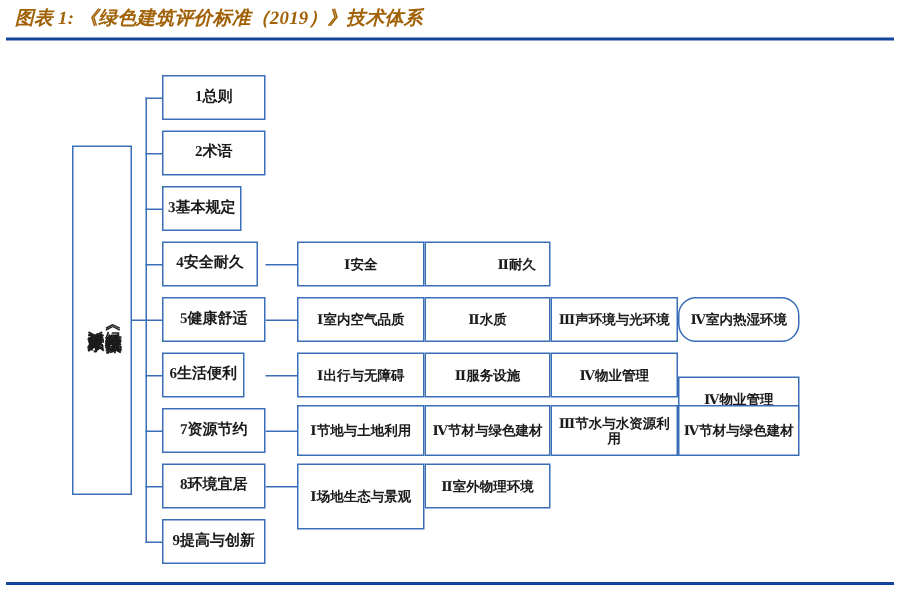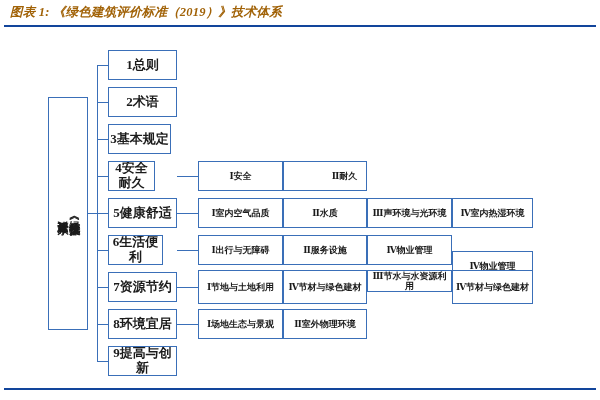--- a/index.html
+++ b/index.html
@@ -55,21 +55,21 @@
     align-items: center;
     justify-content: center;
     text-align: center;
     font-size: 9.5px;
     line-height: 1.12;
     color: #1b1b1b;
     font-weight: bold;
     padding: 0 1px;
     overflow: hidden;
   }
-  .box.lvl1 { font-size: 13px; }
+  .box.lvl1 { font-size: 10px; }
   .box.sub  { font-size: 9px; border-width: 1.2px; }
 
   
   #root-box {
     position: absolute;
     left: 48px; top: 97px;
     width: 40px; height: 233px;
     box-sizing: border-box;
     border: 1.3px solid #3a6fb8;
     background: #ffffff;
@@ -129,40 +129,40 @@
 <div class="line-h" style="left:97px; top:361px; width:11px;"></div>
 
 <div class="line-h" style="left:177px; top:176px; width:21px;"></div>
 <div class="line-h" style="left:177px; top:213px; width:21px;"></div>
 <div class="line-h" style="left:177px; top:250px; width:21px;"></div>
 <div class="line-h" style="left:177px; top:287px; width:21px;"></div>
 <div class="line-h" style="left:177px; top:324px; width:21px;"></div>
 
 <div class="box lvl1" style="left:108px; top:50px;  width:69px; height:30px;">1总则</div>
 <div class="box lvl1" style="left:108px; top:87px;  width:69px; height:30px;">2术语</div>
-<div class="box lvl1" style="left:108px; top:124px; width:63px; height:30px;">3基本规定</div>
-<div class="box lvl1" style="left:108px; top:161px; width:47px; height:30px;">4安全耐久</div>
+<div class="box lvl1" style="left:108px; top:124px; width:53px; height:30px;">3基本规定</div>
+<div class="box lvl1" style="left:108px; top:161px; width:64px; height:30px;">4安全耐久</div>
 <div class="box lvl1" style="left:108px; top:198px; width:69px; height:30px;">5健康舒适</div>
 <div class="box lvl1" style="left:108px; top:235px; width:55px; height:30px;">6生活便利</div>
 <div class="box lvl1" style="left:108px; top:272px; width:69px; height:30px;">7资源节约</div>
 <div class="box lvl1" style="left:108px; top:309px; width:69px; height:30px;">8环境宜居</div>
 <div class="box lvl1" style="left:108px; top:346px; width:69px; height:30px;">9提高与创新</div>
 
 <div class="box sub" style="left:198px; top:161px; width:85px; height:30px;">Ⅰ安全</div>
 <div class="box sub" style="left:283px; top:161px; width:84px; height:30px;padding-left:40px;">Ⅱ耐久</div>
 
 <div class="box sub" style="left:198px; top:198px; width:85px; height:30px;">Ⅰ室内空气品质</div>
 <div class="box sub" style="left:283px; top:198px; width:84px; height:30px;">Ⅱ水质</div>
 <div class="box sub" style="left:367px; top:198px; width:85px; height:30px;text-align:center;">Ⅲ声环境与光环境</div>
-<div class="box sub" style="left:452px; top:198px; width:81px; height:30px;">Ⅳ室内热湿环境</div>
+<div class="box sub" style="left:452px; top:198px; width:81px; height:30px;border-radius:12px;">Ⅳ室内热湿环境</div>
 
 <div class="box sub" style="left:198px; top:235px; width:85px; height:30px;">Ⅰ出行与无障碍</div>
 <div class="box sub" style="left:283px; top:235px; width:84px; height:30px;">Ⅱ服务设施</div>
 <div class="box sub" style="left:367px; top:235px; width:85px; height:30px;">Ⅳ物业管理</div>
 <div class="box sub" style="left:452px; top:235px; width:81px; height:30px;margin-top:16px;">Ⅳ物业管理</div>
 
 <div class="box sub" style="left:198px; top:270px; width:85px; height:34px;">Ⅰ节地与土地利用</div>
 <div class="box sub" style="left:283px; top:270px; width:84px; height:34px;">Ⅳ节材与绿色建材</div>
-<div class="box sub" style="left:367px; top:270px; width:85px; height:22px;">Ⅲ节水与水资源利用</div>
+<div class="box sub" style="left:367px; top:270px; width:85px; height:34px;">Ⅲ节水与水资源利用</div>
 <div class="box sub" style="left:452px; top:270px; width:81px; height:34px;">Ⅳ节材与绿色建材</div>
 
-<div class="box sub" style="left:198px; top:309px; width:85px; height:30px;">Ⅰ场地生态与景观</div>
+<div class="box sub" style="left:198px; top:309px; width:85px; height:44px;">Ⅰ场地生态与景观</div>
 <div class="box sub" style="left:283px; top:309px; width:84px; height:30px;">Ⅱ室外物理环境</div>
 
 </body></html>

